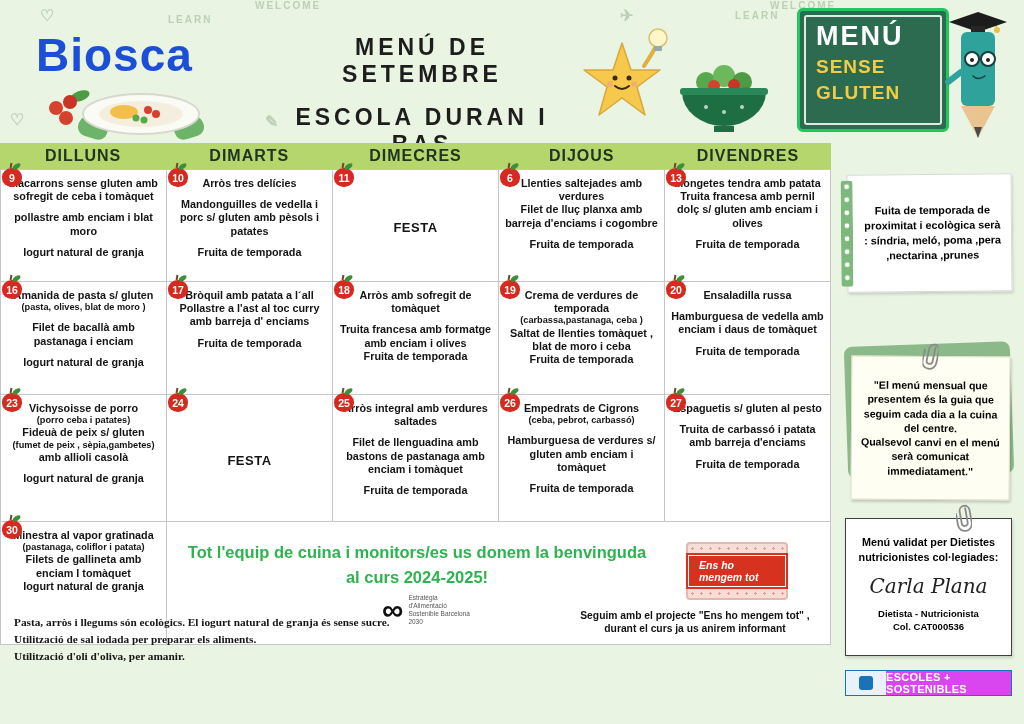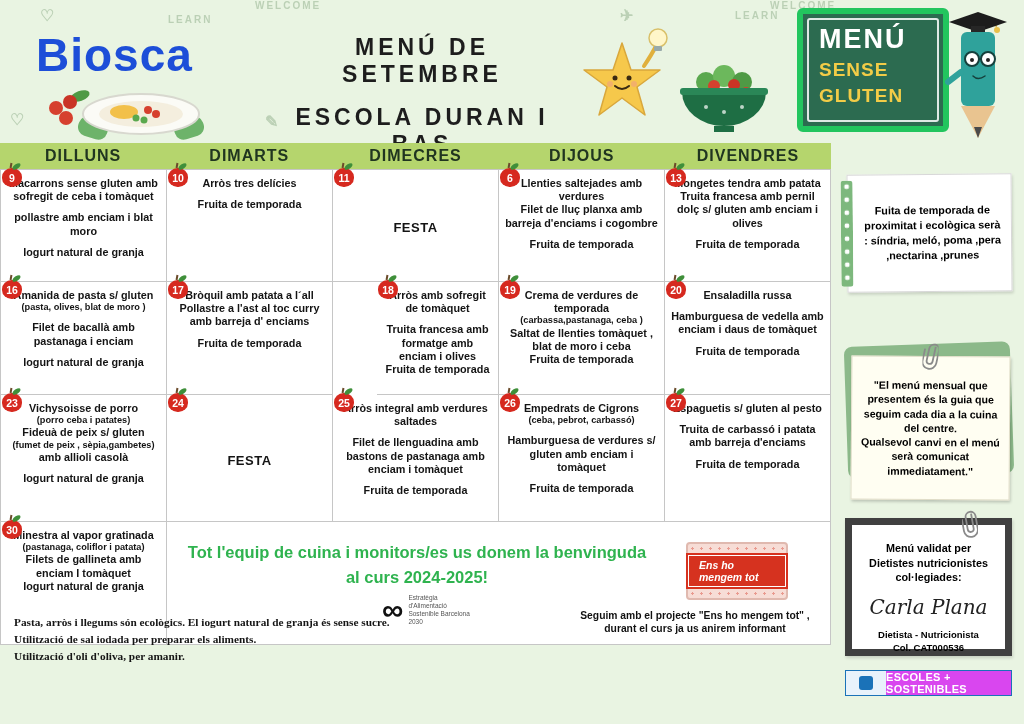--- a/index.html
+++ b/index.html
@@ -6,21 +6,21 @@
   body { width:1024px; height:724px; font-family:"Liberation Sans", sans-serif; }
   .page { position:relative; width:1024px; height:724px; background:#e9f4e2; overflow:hidden; }
 
   
   .logo { position:absolute; left:36px; top:28px; font-size:46px; font-weight:800; color:#1d4ed8; letter-spacing:1px; }
   .title { position:absolute; left:272px; top:34px; width:300px; text-align:center; font-weight:800; font-size:23px; letter-spacing:4px; color:#1d1d1d; }
   .title .line2 { margin-top:16px; }
   .doodle { position:absolute; color:#8fae8a; opacity:.5; font-weight:bold; font-size:10px; letter-spacing:2px; }
   .doodle.glyph { font-size:16px; letter-spacing:0; }
 
-  .board { position:absolute; left:797px; top:8px; width:152px; height:124px; background:#2c6b50; border:6px solid #22c55e; border-radius:6px; padding:10px 0 8px 16px; }
+  .board { position:absolute; left:797px; top:8px; width:152px; height:124px; background:#2c6b50; border:3px solid #22c55e; border-radius:6px; padding:10px 0 8px 16px; }
   .board::after { content:''; position:absolute; inset:4px; border:2px solid rgba(255,255,255,.85); border-radius:3px; pointer-events:none; }
   .board-menu  { color:#ffffff; font-size:27px; font-weight:800; letter-spacing:2px; }
   .board-sense, .board-gluten { color:#f2cc47; font-size:19px; font-weight:800; letter-spacing:1px; margin-top:4px; }
 
   .pencil-mascot { position:absolute; left:945px; top:12px; }
   .star-mascot   { position:absolute; left:582px; top:26px; }
   .salad-illustration { position:absolute; left:676px; top:52px; }
   .plate-illustration { position:absolute; left:76px; top:80px; }
   .berries-illustration { position:absolute; left:42px; top:86px; }
 
@@ -59,21 +59,21 @@
   
   .fruit-card { position:absolute; left:847px; top:174px; width:165px; height:118px; background:#fff; border:1px solid #d8d8d8; box-shadow:1px 2px 3px rgba(0,0,0,.15); transform:rotate(-.5deg); display:flex; align-items:center; }
   .spiral { position:absolute; left:-7px; top:5px; width:12px; height:106px; border-radius:3px;
             background-color:#7db87d; background-image:radial-gradient(circle at 6px 6px, #fff 2.4px, transparent 2.6px); background-size:12px 13px; }
   .fruit-text { padding:8px 10px 8px 16px; font-size:10.8px; font-weight:bold; text-align:center; line-height:1.4; width:100%; }
 
   .folder { position:absolute; left:846px; top:344px; width:166px; height:132px; background:#8cb98a; border-radius:8px; transform:rotate(-2deg); }
   .menu-note-card { position:absolute; left:851px; top:356px; width:159px; height:144px; background:#fffef2; border:1px solid #e0ddc8; box-shadow:1px 2px 3px rgba(0,0,0,.2); transform:rotate(.4deg); display:flex; align-items:center; }
   .menu-note-text { padding:8px 9px; font-size:10.6px; font-weight:bold; text-align:center; line-height:1.35; width:100%; white-space:pre-line; }
 
-  .validate-card { position:absolute; left:845px; top:518px; width:167px; height:138px; background:#fff; border:7px solid #404040; box-shadow:1px 2px 3px rgba(0,0,0,.15); text-align:center; padding-top:16px; }
+  .validate-card { position:absolute; left:845px; top:518px; width:167px; height:138px; background:#fff; border:1px solid #404040; box-shadow:1px 2px 3px rgba(0,0,0,.15); text-align:center; padding-top:16px; }
   .validate-title { font-size:10.8px; font-weight:bold; line-height:1.35; padding:0 10px; }
   .signature { font-family:"DejaVu Serif", serif; font-style:italic; font-size:20px; margin-top:10px; color:#222; }
   .diet-line1 { font-size:9.5px; font-weight:bold; margin-top:10px; }
   .diet-line2 { font-size:9.5px; font-weight:bold; margin-top:2px; }
   .clip { position:absolute; top:-15px; }
 
   .eco-badge { position:absolute; left:845px; top:670px; width:167px; height:26px; display:flex; border:1px solid #1a72b8; background:#fff; }
   .eco-left { width:40px; background:#e8f2fb; display:flex; align-items:center; justify-content:center; }
   .eco-mark { width:14px; height:14px; background:#1a72b8; border-radius:3px; }
   .eco-right { flex:1; background:#d946ef; color:#fff; font-weight:bold; font-size:11px; display:flex; align-items:center; justify-content:center; letter-spacing:.3px; }
@@ -202,20 +202,21 @@
           <div class="line gap">pollastre amb enciam i blat moro</div>
           <div class="line gap">Iogurt natural de granja</div>
         </div>
       </div>
       <div class="cell" style="grid-area: 1 / 2;">
         <span class="apple">
           <span class="apple-num">10</span>
         </span>
         <div class="cell-body">
           <div class="line">Arròs tres delícies</div>
+          <div class="line gap">Mandonguilles de vedella i porc s/ gluten amb pèsols i patates</div>
           <div class="line gap">Fruita de temporada</div>
         </div>
       </div>
       <div class="cell festa" style="grid-area: 1 / 3;">
         <span class="apple">
           <span class="apple-num">11</span>
         </span>
         <div class="cell-body">
           <div class="line">FESTA</div>
         </div>
@@ -254,21 +255,21 @@
       <div class="cell" style="grid-area: 2 / 2;">
         <span class="apple">
           <span class="apple-num">17</span>
         </span>
         <div class="cell-body">
           <div class="line">Bròquil amb patata a l´all</div>
           <div class="line">Pollastre a l'ast al toc curry  amb barreja d' enciams</div>
           <div class="line gap">Fruita de temporada</div>
         </div>
       </div>
-      <div class="cell" style="grid-area: 2 / 3; margin-left: 44px;">
+      <div class="cell" style="grid-area: 2 / 3;">
         <span class="apple">
           <span class="apple-num">18</span>
         </span>
         <div class="cell-body">
           <div class="line">Arròs amb  sofregit de tomàquet</div>
           <div class="line gap">Truita francesa amb formatge amb enciam i olives</div>
           <div class="line">Fruita de temporada</div>
         </div>
       </div>
       <div class="cell" style="grid-area: 2 / 4;">

